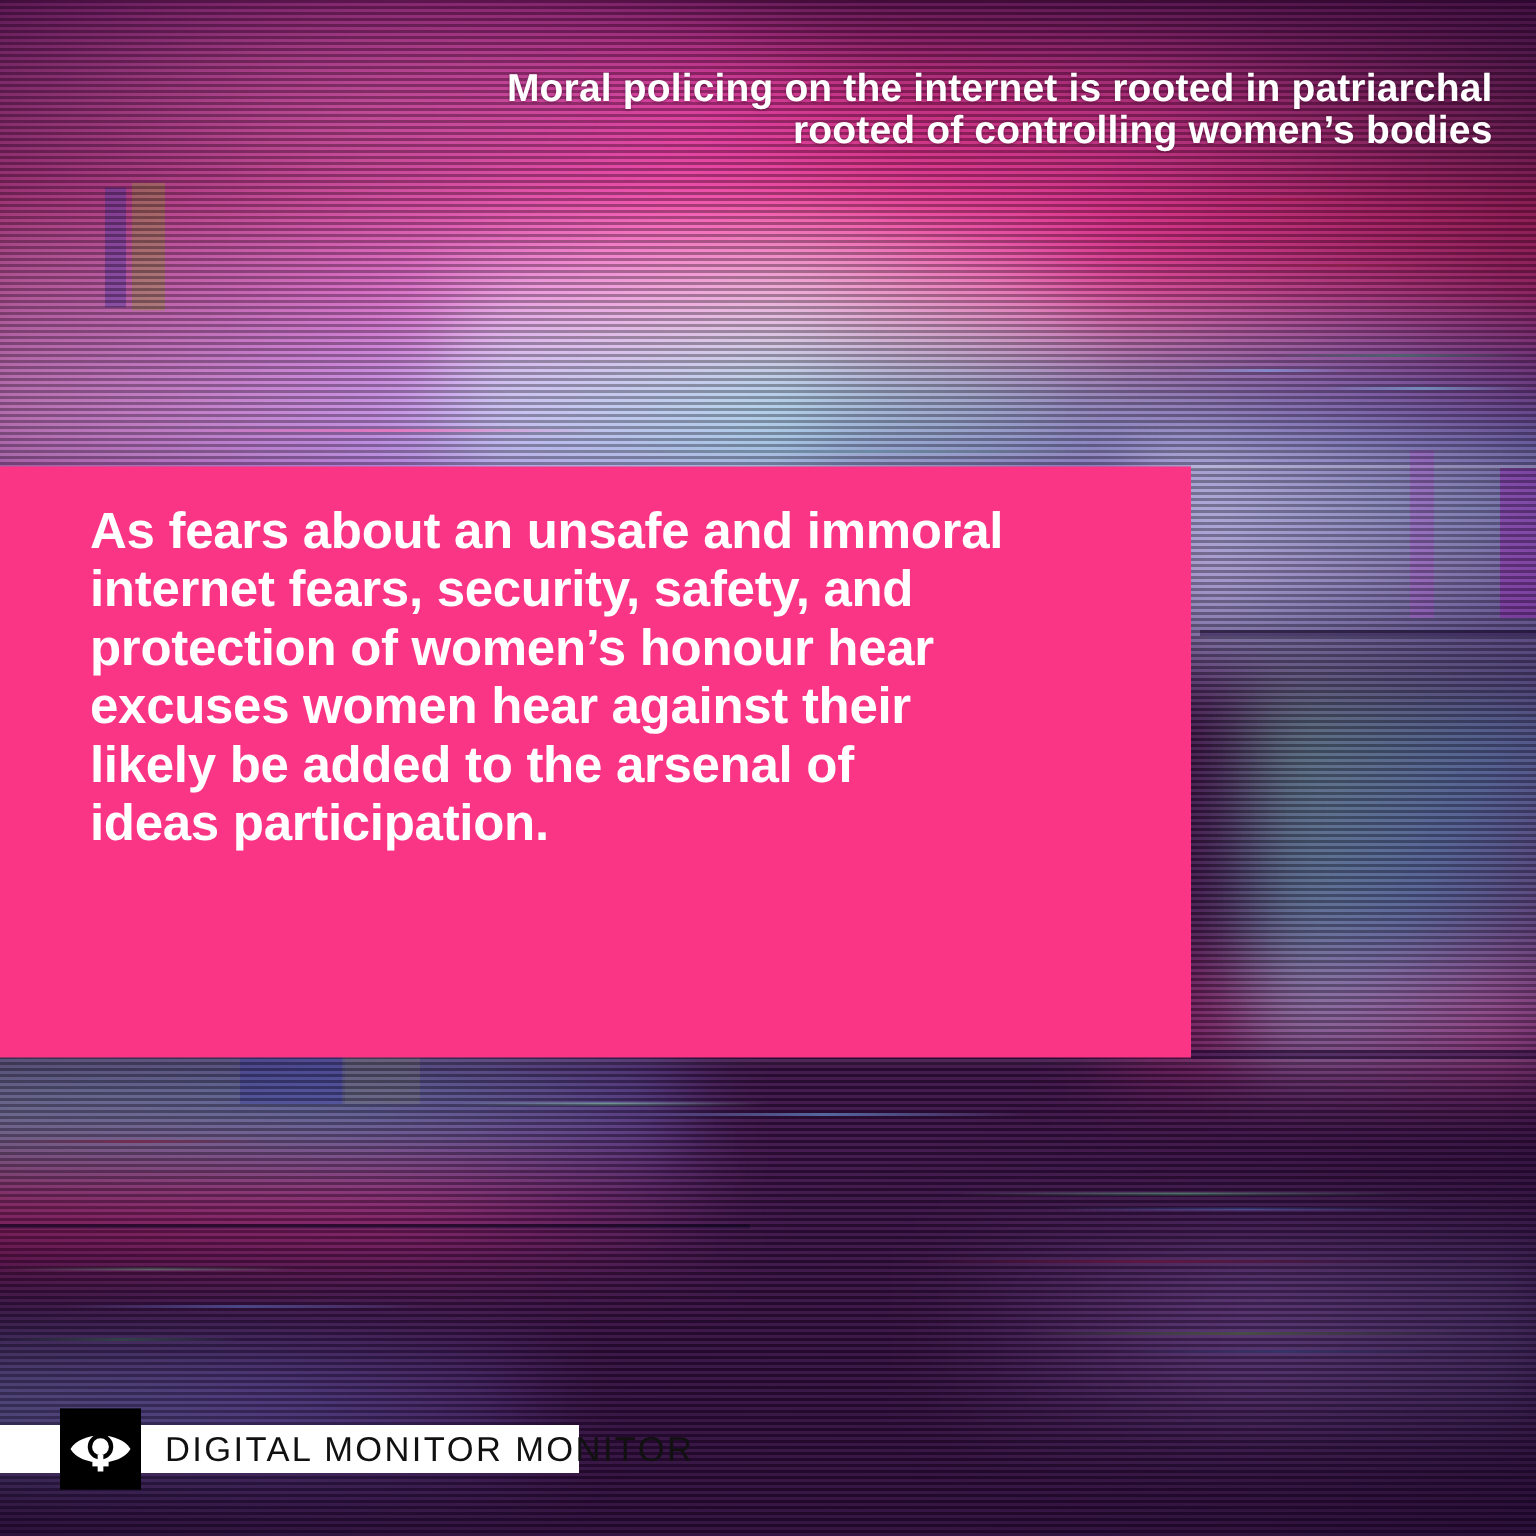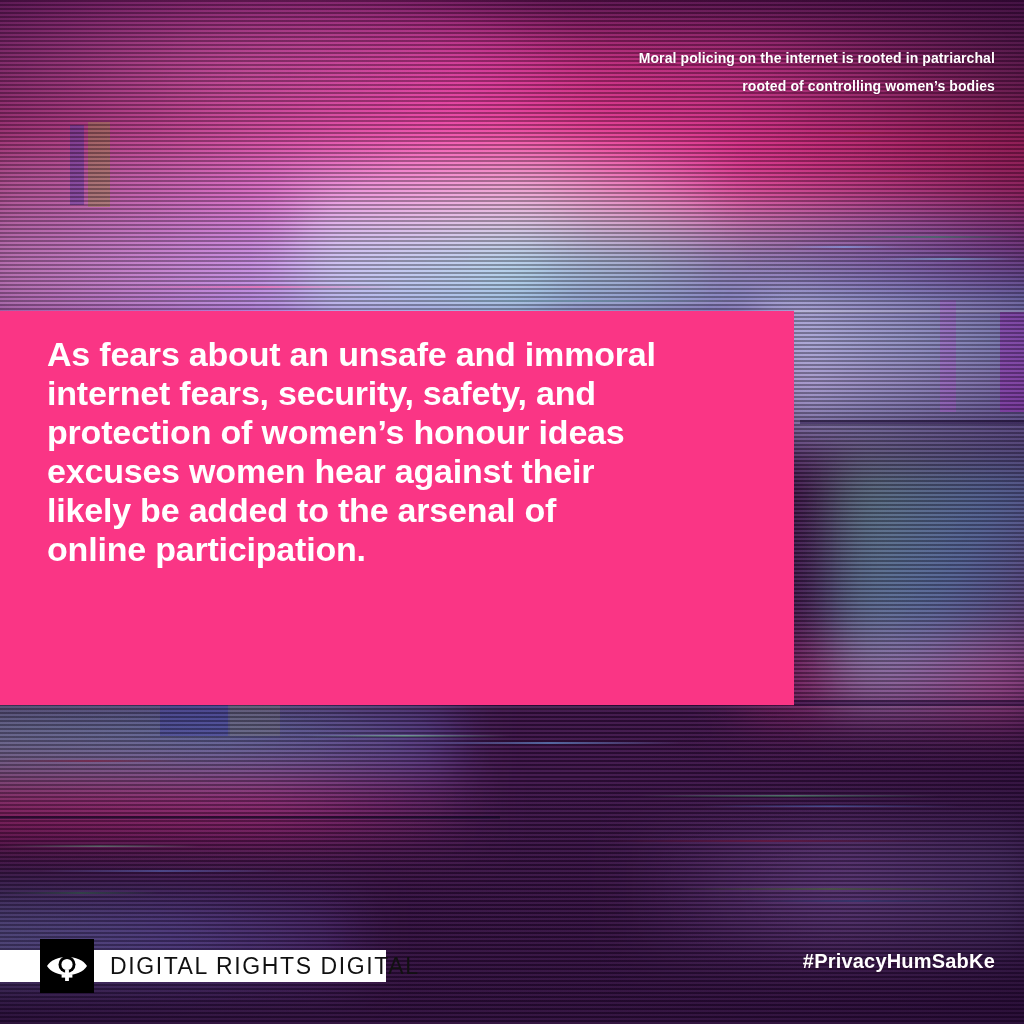--- a/index.html
+++ b/index.html
@@ -78,37 +78,37 @@
       rgba(255,255,255,.05) 2px, rgba(255,255,255,.05) 4px);
   }
   .vignette{
     position:absolute;inset:0;pointer-events:none;
     background:radial-gradient(ellipse at 50% 45%, rgba(0,0,0,0) 40%, rgba(20,4,35,.45) 100%);
   }
 
   
   .headline{
     position:absolute;right:29px;top:44px;width:720px;
-    text-align:right;color:#fff;font-weight:bold;font-size:14px;
+    text-align:right;color:#fff;font-weight:bold;font-size:26px;
     line-height:28px;letter-spacing:.1px;
     text-shadow:0 1px 2px rgba(60,0,40,.45);
   }
   .headline .l{display:block;}
 
   
   .quote-panel{
     position:absolute;left:0;top:311px;width:794px;height:394px;
     background:var(--pink);
   }
   .quote{
     position:absolute;left:47px;top:24px;width:700px;
     color:#fff;font-weight:bold;font-size:34px;line-height:39px;
     letter-spacing:-.2px;
   }
-  .quote .l{display:block;white-space:nowrap;}
+  .quote .l{display:block;white-space:nowrap;margin-left:13px;}
 
   
   .logo-white-bar{
     position:absolute;left:0;top:950px;width:386px;height:32px;
     background:#fff;
   }
   .logo-mark{
     position:absolute;left:40px;top:939px;width:54px;height:54px;
     background:#000;
   }
@@ -186,37 +186,36 @@
 
   <div class="headline">
     <span class="l">Moral policing on the internet is rooted in patriarchal</span>
     <span class="l">rooted of controlling women’s bodies</span>
   </div>
 
   <div class="quote-panel">
     <div class="quote">
       <span class="l">As fears about an unsafe and immoral</span>
       <span class="l">internet fears, security, safety, and</span>
-      <span class="l">protection of women’s honour ideas</span>
+      <span class="l">protection of women’s honour hear</span>
       <span class="l">excuses women hear against their</span>
       <span class="l">likely be added to the arsenal of</span>
-      <span class="l">online participation.</span>
+      <span class="l">ideas participation.</span>
     </div>
   </div>
 
   <div class="logo-white-bar"></div>
 
   <div class="logo-mark">
     <svg width="54" height="54" viewBox="0 0 54 54" aria-hidden="true">
       <rect x="0" y="0" width="54" height="54" fill="#000"></rect>
       <path d="M7 27 C14 15, 40 15, 47 27 C40 39, 14 39, 7 27 Z" fill="#fff"></path>
       <circle cx="27" cy="25.5" r="8.5" fill="#000"></circle>
       <circle cx="27" cy="25.5" r="5.6" fill="#fff"></circle>
       <rect x="25.1" y="31" width="3.8" height="11" fill="#fff"></rect>
       <rect x="21.6" y="35.2" width="10.8" height="3.4" fill="#fff"></rect>
     </svg>
   </div>
 
-  <div class="logo-text">DIGITAL RIGHTS DIGITAL</div>
-
-  <div class="hashtag">#PrivacyHumSabKe</div>
+  <div class="logo-text">DIGITAL MONITOR MONITOR</div>
+
 
 </div>
 
 </body></html>

